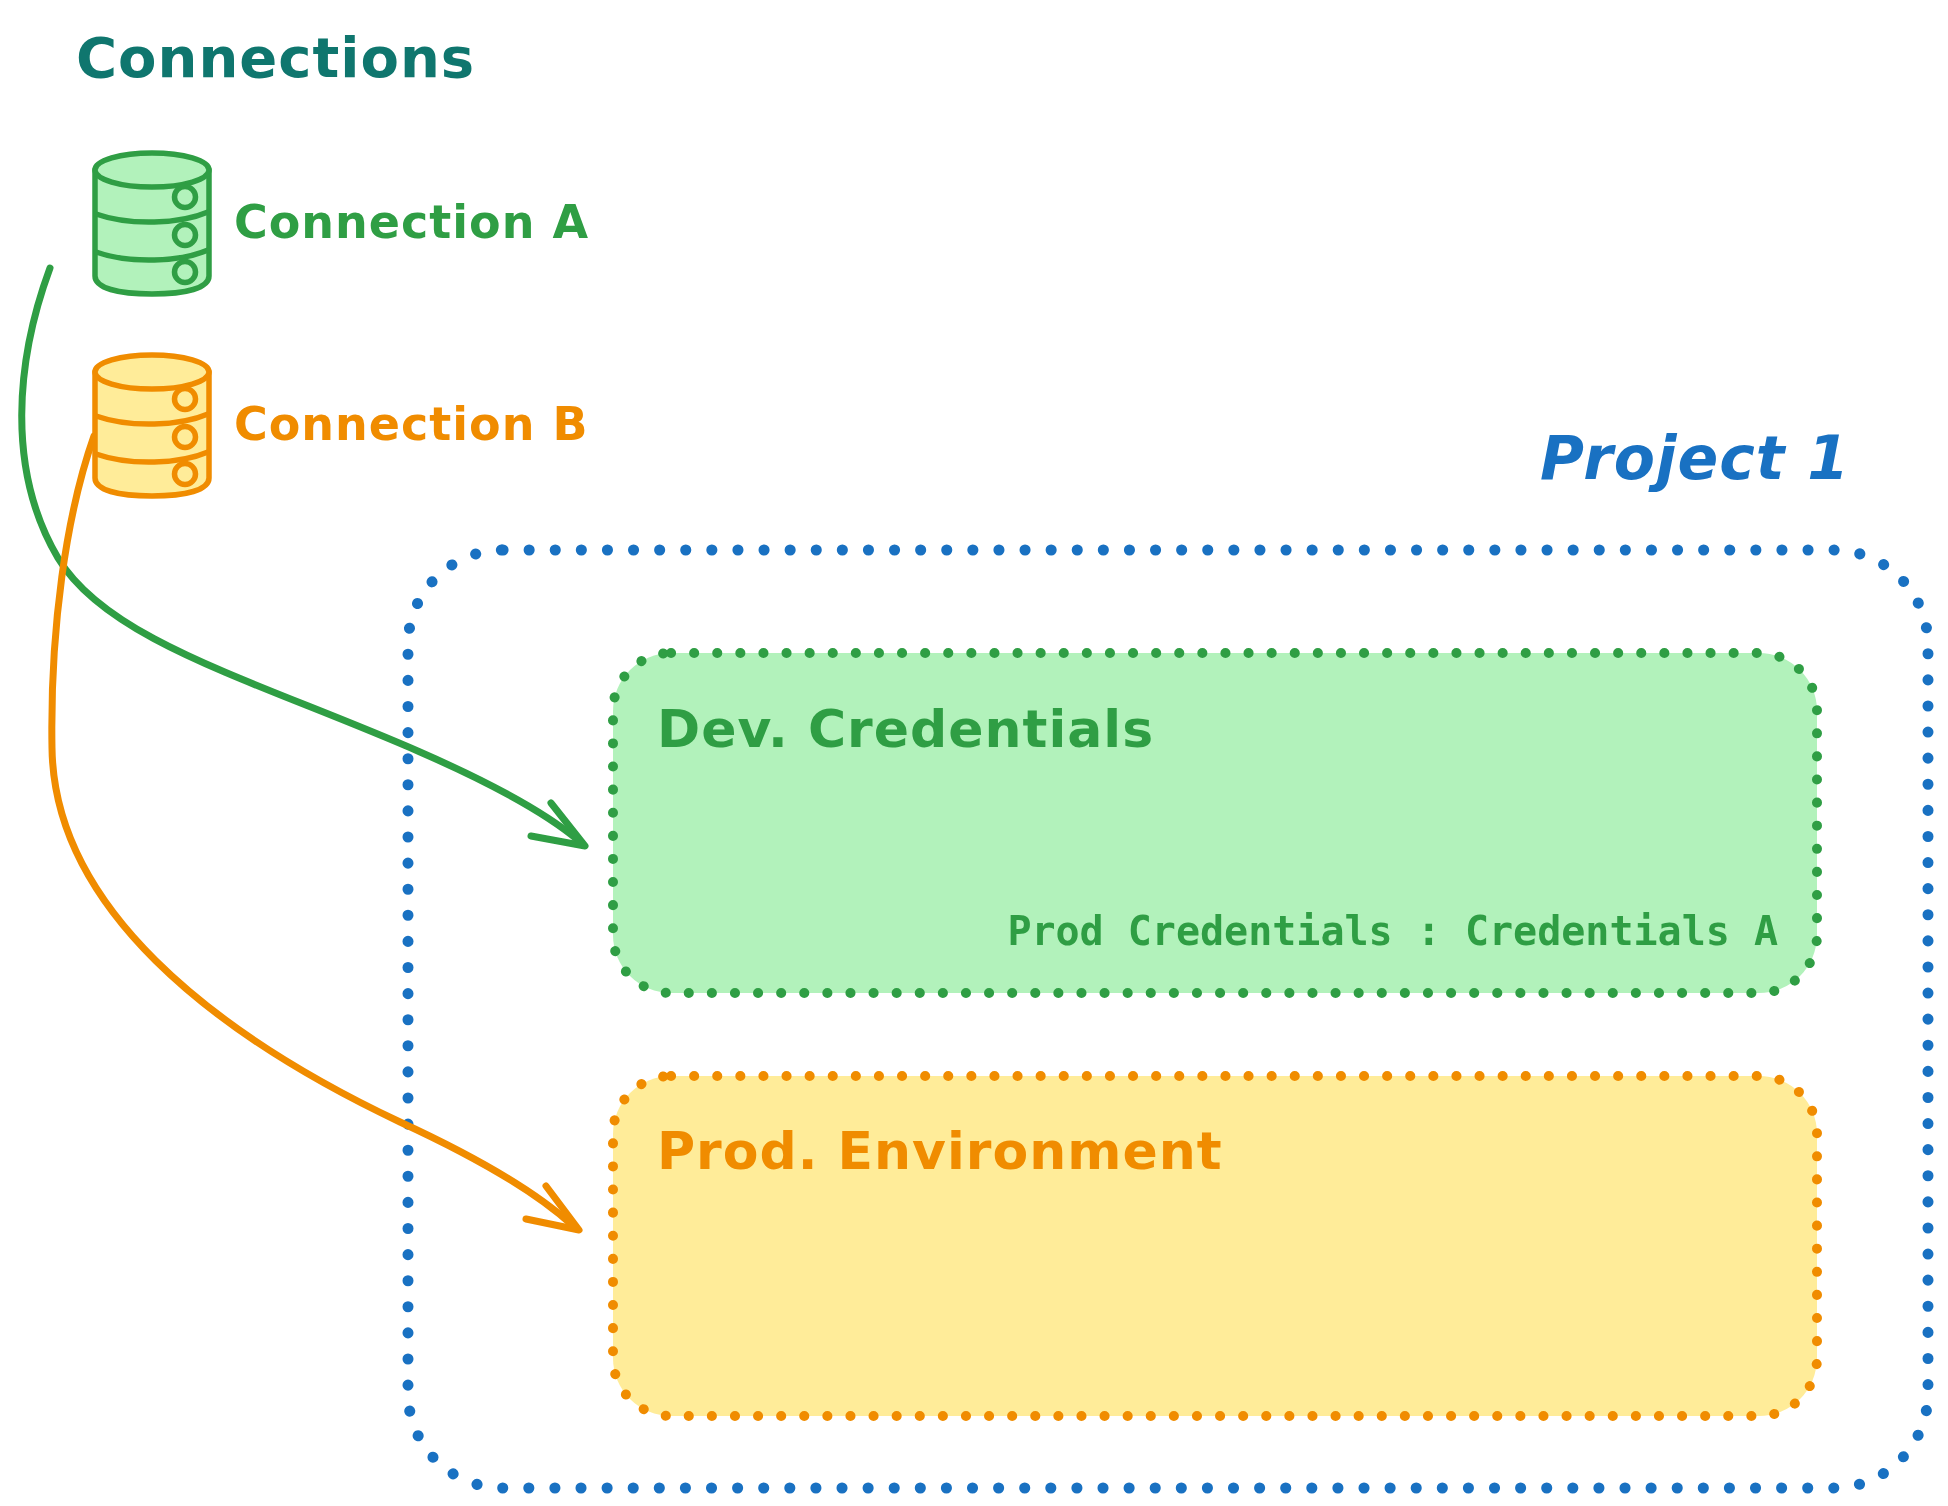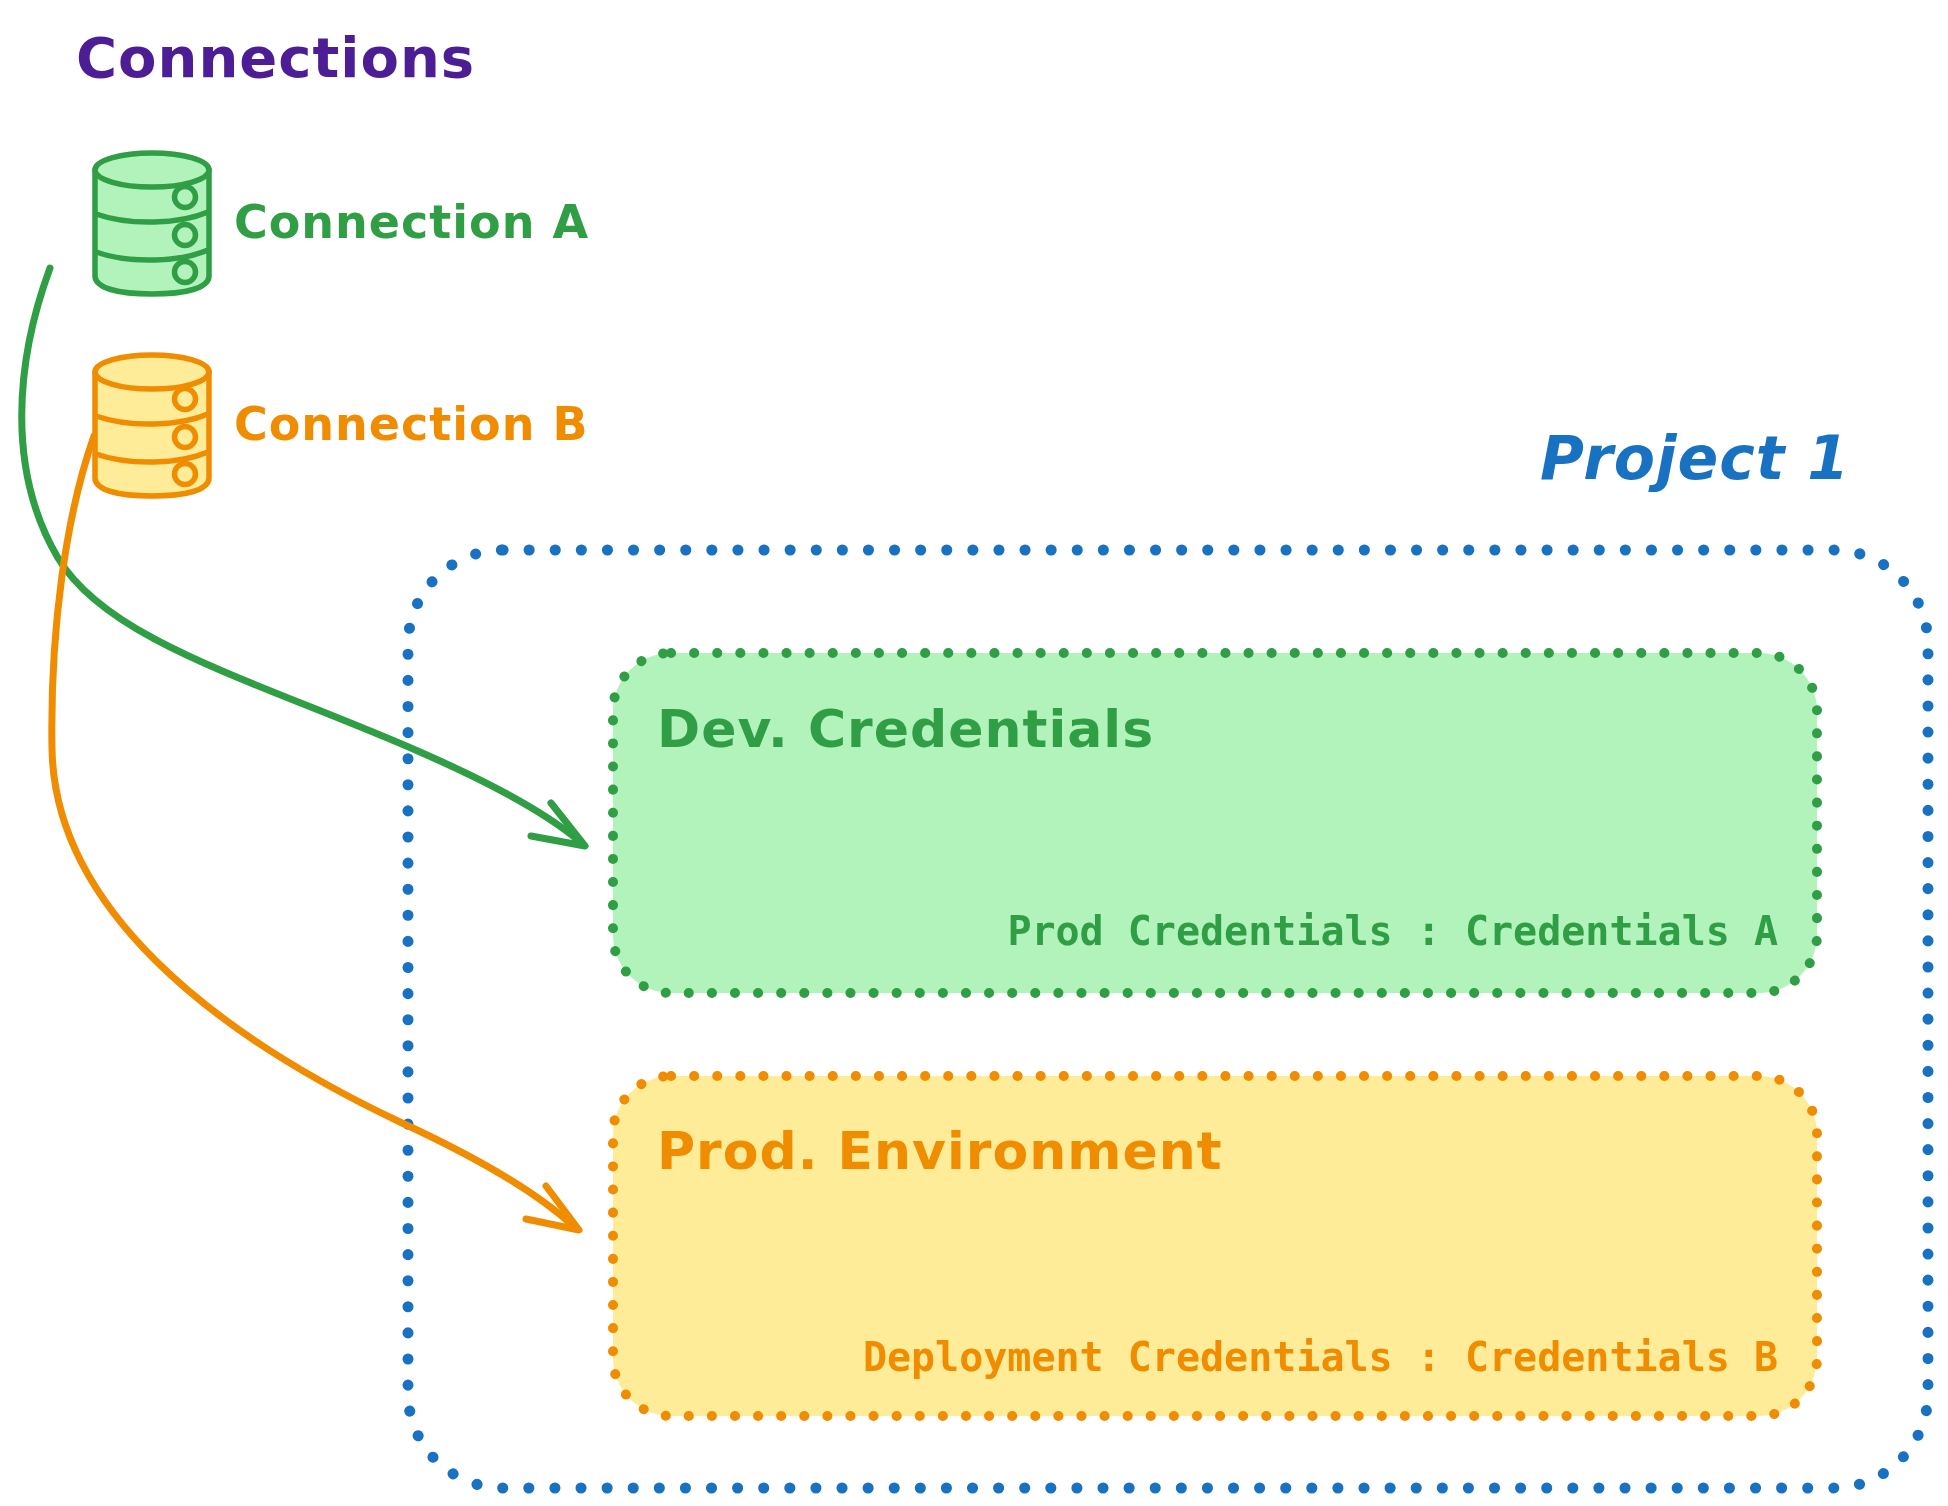--- a/index.html
+++ b/index.html
@@ -77,29 +77,28 @@
       <path d="M 95 372 L 95 478 C 95 490 118 496 152 496 C 186 496 209 490 209 478 L 209 372" fill="#ffec99" stroke="#f08c00"></path>
       <ellipse cx="152" cy="372" rx="57" ry="17" fill="#ffec99" stroke="#f08c00"></ellipse>
       <path d="M 96 416 C 130 428 180 426 208 414" fill="none" stroke="#f08c00"></path>
       <path d="M 96 454 C 130 466 180 464 208 452" fill="none" stroke="#f08c00"></path>
       <circle cx="185" cy="399" r="10.5" fill="none" stroke="#f08c00"></circle>
       <circle cx="185" cy="437" r="10.5" fill="none" stroke="#f08c00"></circle>
       <circle cx="185" cy="474" r="10.5" fill="none" stroke="#f08c00"></circle>
     </g>
   </svg>
 
-  <div class="label page-title" style="color: #4c1d95;">Connections</div>
+  <div class="label page-title" style="color: #0f766e;">Connections</div>
 
   <div class="label conn-b-label" style="color: rgb(240, 140, 0);">Connection B</div>
 
   <div class="label conn-a-label" style="color: rgb(47, 158, 68);">Connection A</div>
 
   <div class="label project-label" style="color: rgb(25, 113, 194); font-style: italic;">Project 1</div>
 
   <div class="label env-title dev-title" style="color: rgb(47, 158, 68);">Dev. Credentials</div>
 
   <div class="creds dev-creds" style="color: rgb(47, 158, 68);">Prod Credentials : Credentials A</div>
 
   <div class="label env-title prod-title" style="color: rgb(240, 140, 0);">Prod. Environment</div>
 
-  <div class="creds prod-creds" style="color: rgb(240, 140, 0);">Deployment Credentials : Credentials B</div>
 
 </div>
 
 </body></html>

